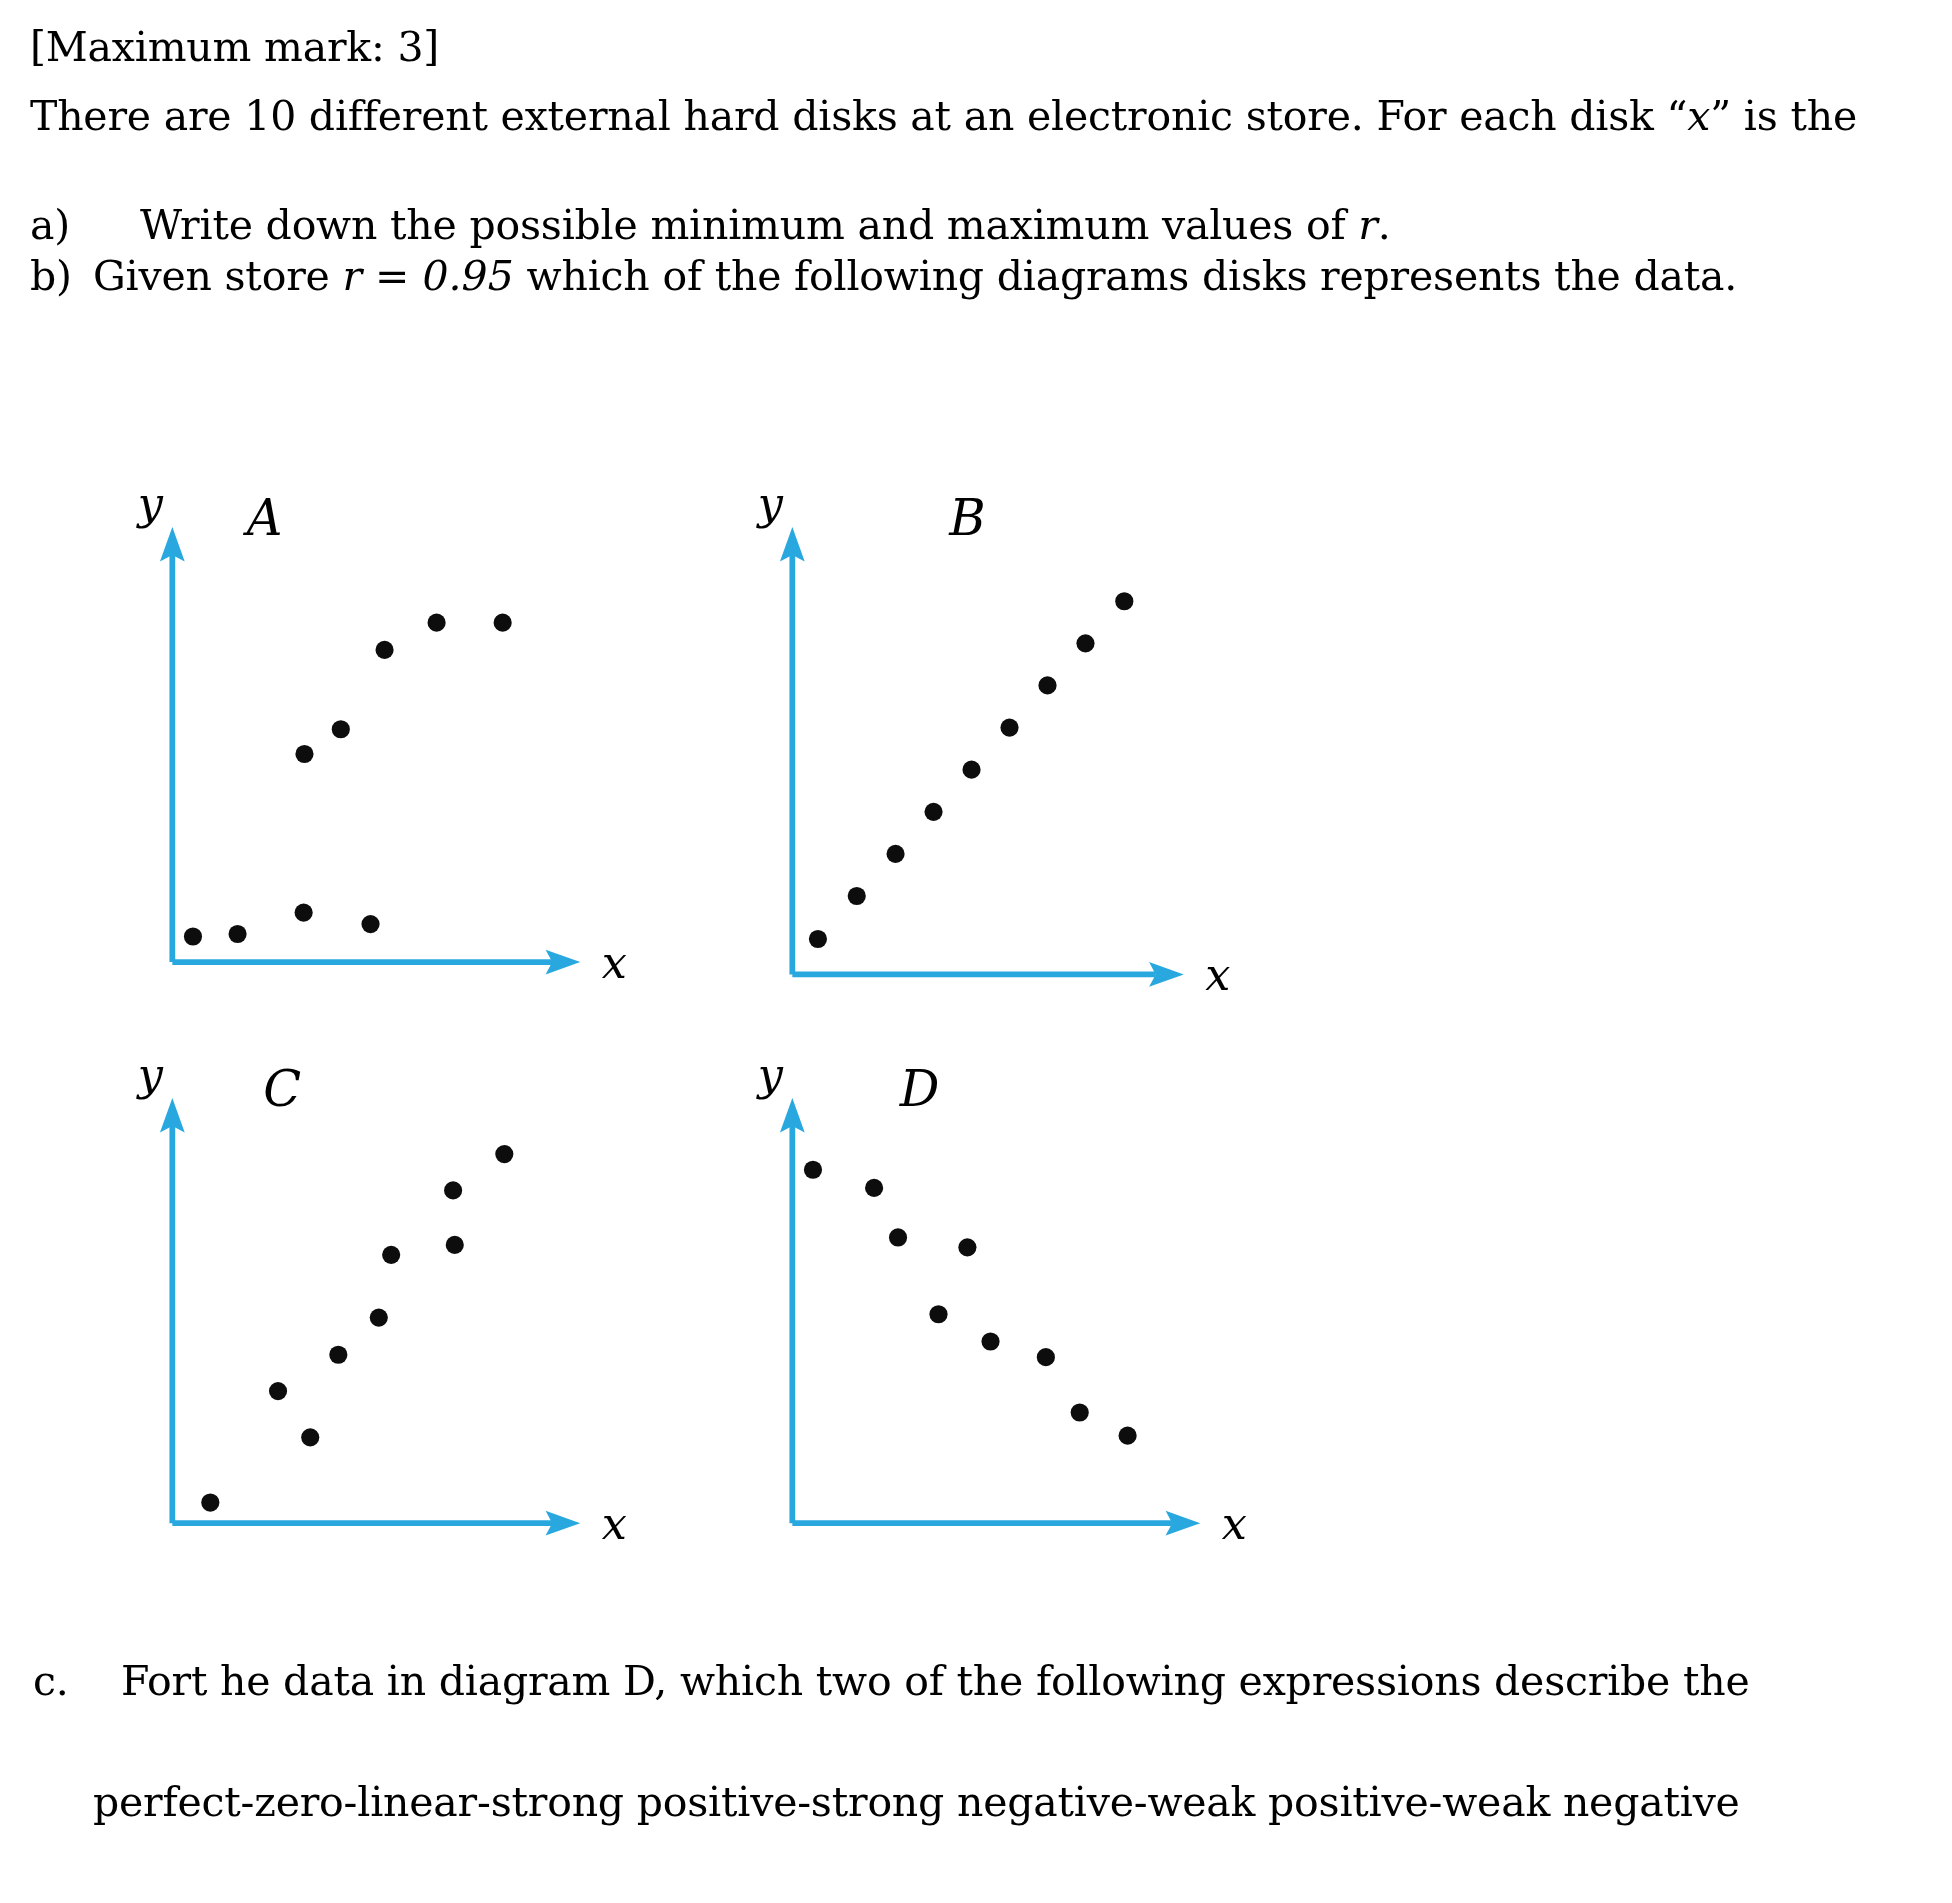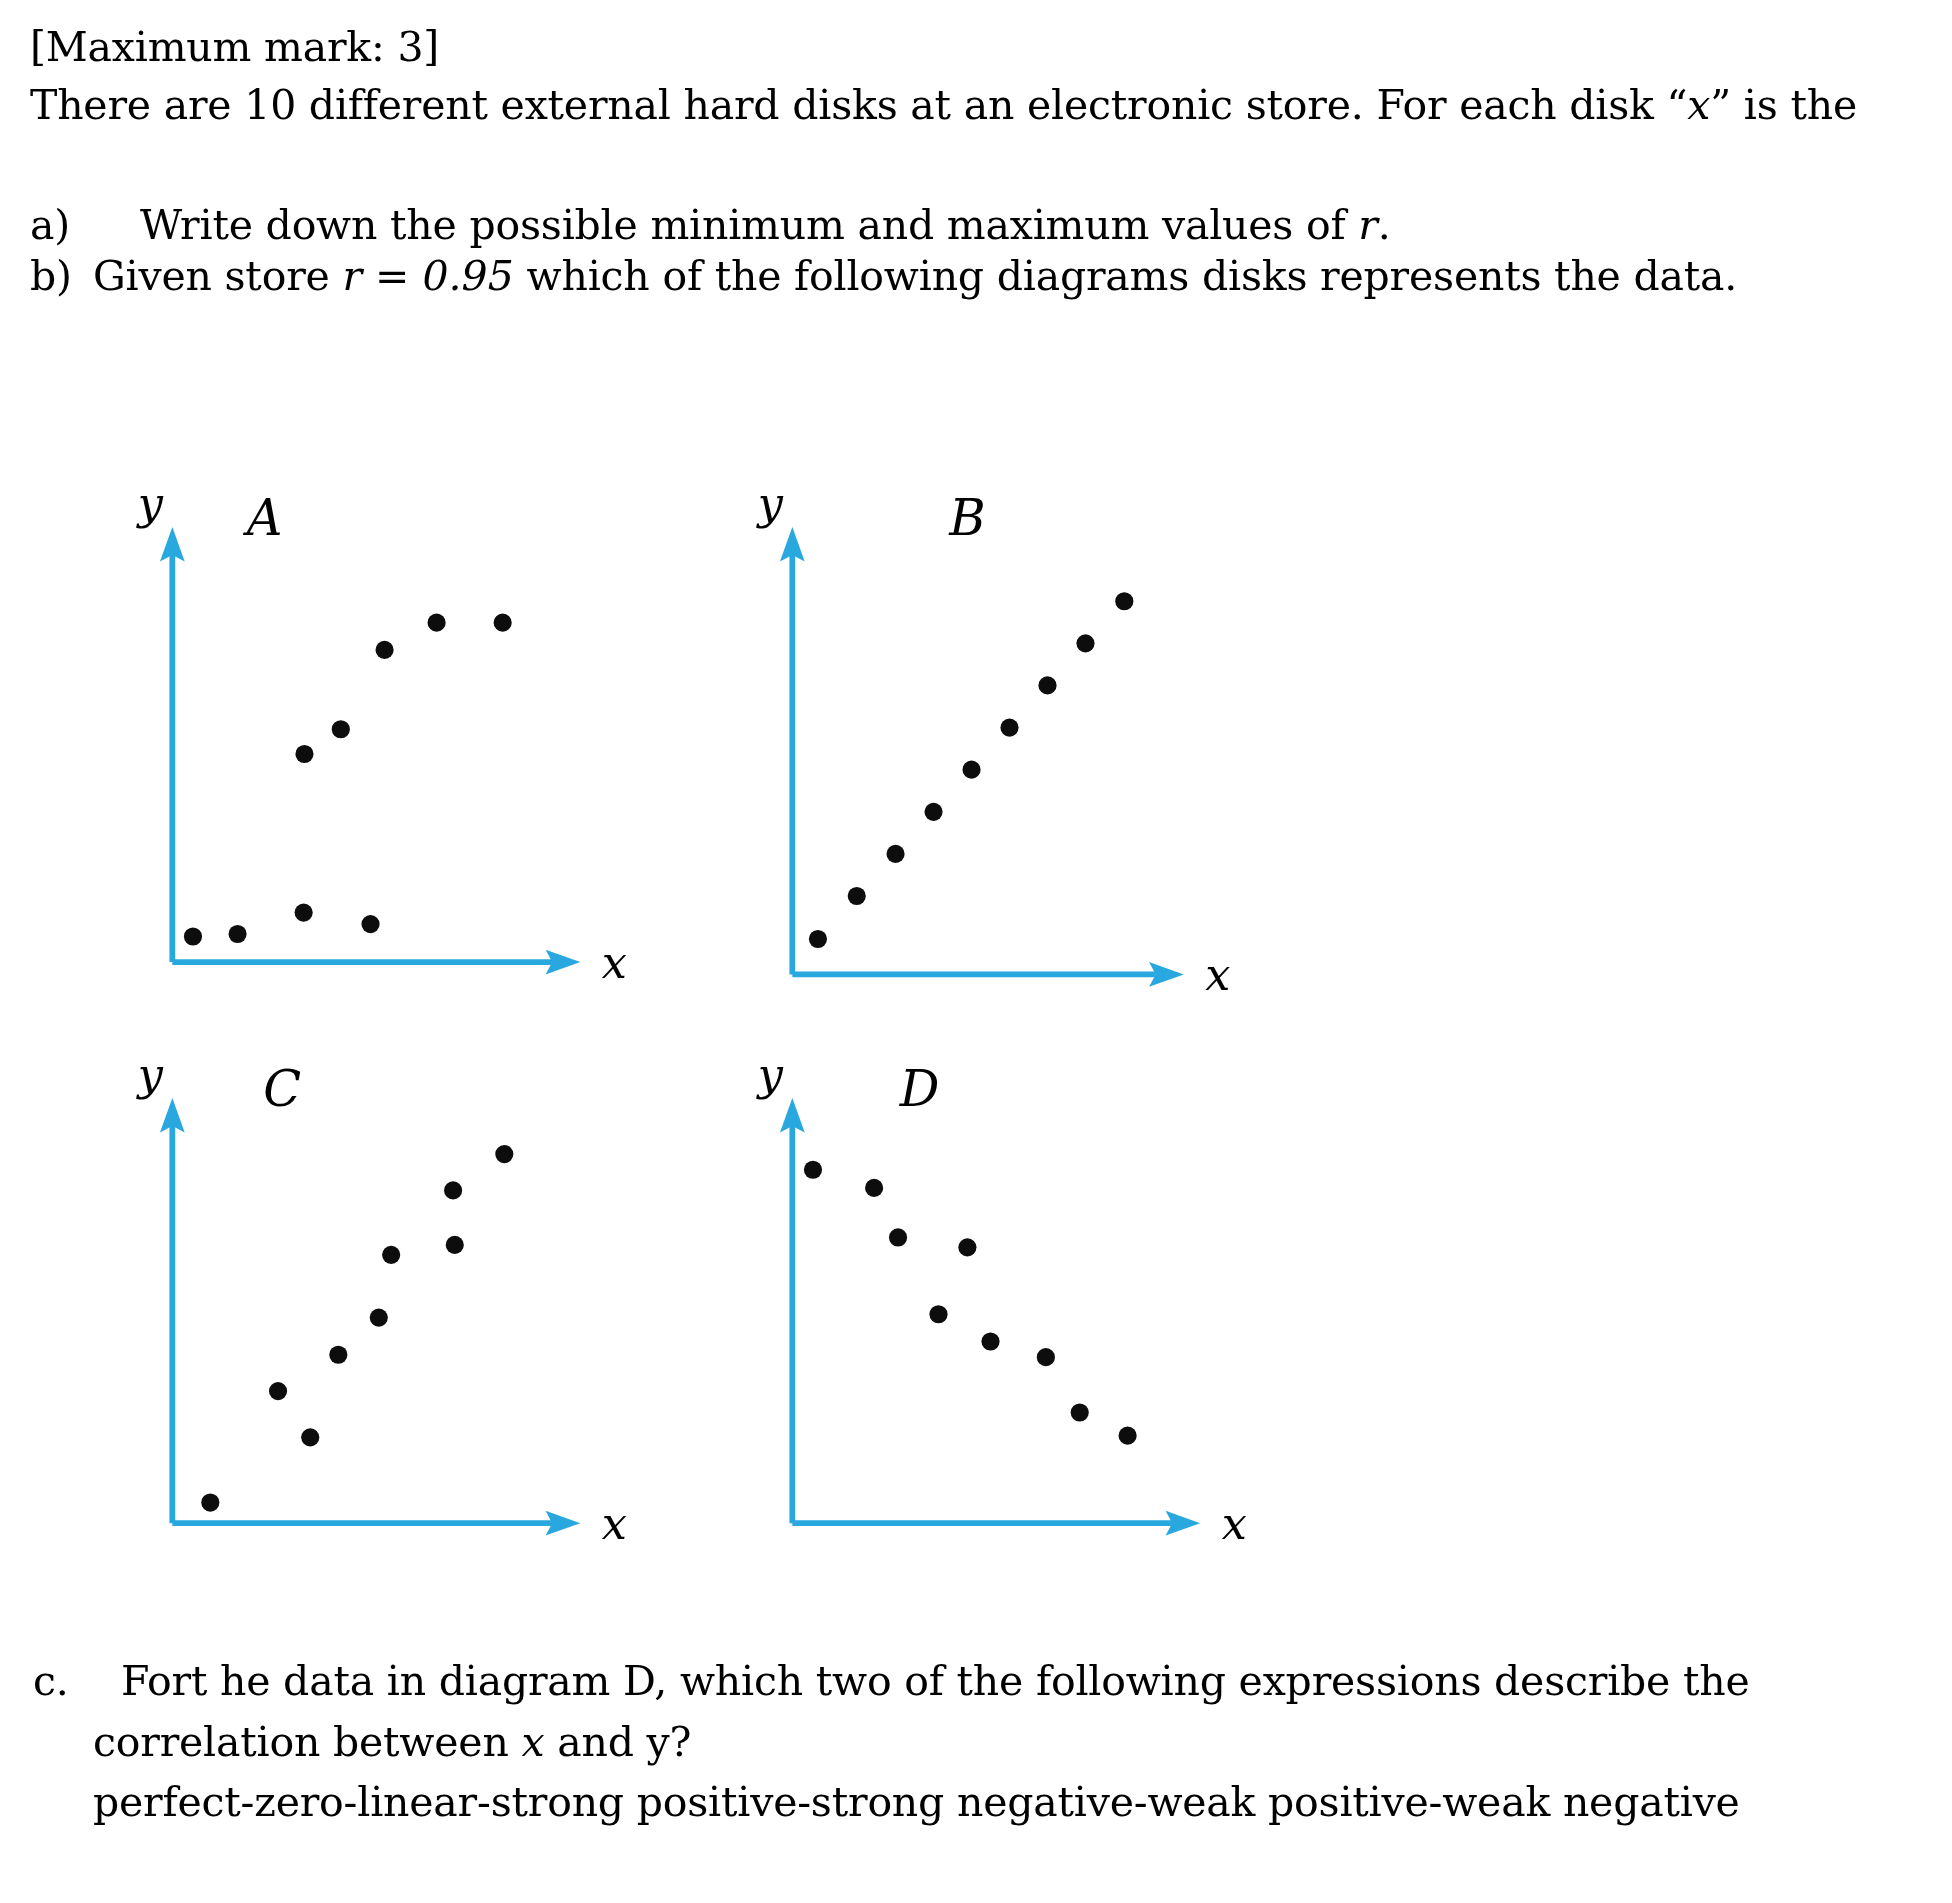--- a/index.html
+++ b/index.html
@@ -33,21 +33,21 @@
     white-space: nowrap;
     letter-spacing: -0.2px;
   }
   .mathit {
     font-family: "DejaVu Serif", "Liberation Serif", serif;
     font-style: italic;
   }
   .mathit.tight { letter-spacing: 0px; text-align: right; }
 
   .line-max      { left: 30px;  top: 26.5px;  }
-  .line-intro-1  { left: 30px;  top: 85px; }
+  .line-intro-1  { left: 30px;  top: 96px; }
   .line-intro-2  { left: 30px;  top: 145px; }
   .marker-a      { left: 30px;  top: 205px; }
   .body-a        { left: 93px; top: 205px; margin-left: 47px; }
   .marker-b      { left: 30px;  top: 256px; }
   .body-b        { left: 93px; top: 256px; }
   .marker-c      { left: 33px;  top: 1661px;}
   .body-c1       { left: 93px; top: 1661px; margin-left: 28px;}
   .body-c2       { left: 93px; top: 1722px;}
   .body-c3       { left: 93px; top: 1782px; text-align: right;}
 
@@ -98,23 +98,20 @@
     <span>Write down the possible minimum and maximum values of </span><span class="mathit">r</span><span>.</span>
   </div>
 
   <div class="qtext marker-b">b)</div>
   <div class="qtext body-b">
     <span>Given store </span><span class="mathit tight">r = 0.95</span><span> which of the following diagrams disks represents the data.</span>
   </div>
 
   <div class="qtext marker-c">c.</div>
   <div class="qtext body-c1">Fort he data in diagram D, which two of the following expressions describe the</div>
-  <div class="qtext body-c2">
-    <span>correlation between </span><span class="mathit">x</span><span> and y?</span>
-  </div>
   <div class="qtext body-c3">perfect-zero-linear-strong positive-strong negative-weak positive-weak negative</div>
 
   <div class="diagram" id="diagram-a">
     <svg width="645" height="512" viewBox="0 0 780 620">
 
       <line class="axis-line" x1="58" y1="585" x2="58" y2="92"></line>
       <polygon class="axis-head" points="58,58 43,100 58,92 73,100"></polygon>
 
       <line class="axis-line" x1="58" y1="585" x2="518" y2="585"></line>
       <polygon class="axis-head" points="552,585 510,570 518,585 510,600"></polygon>

